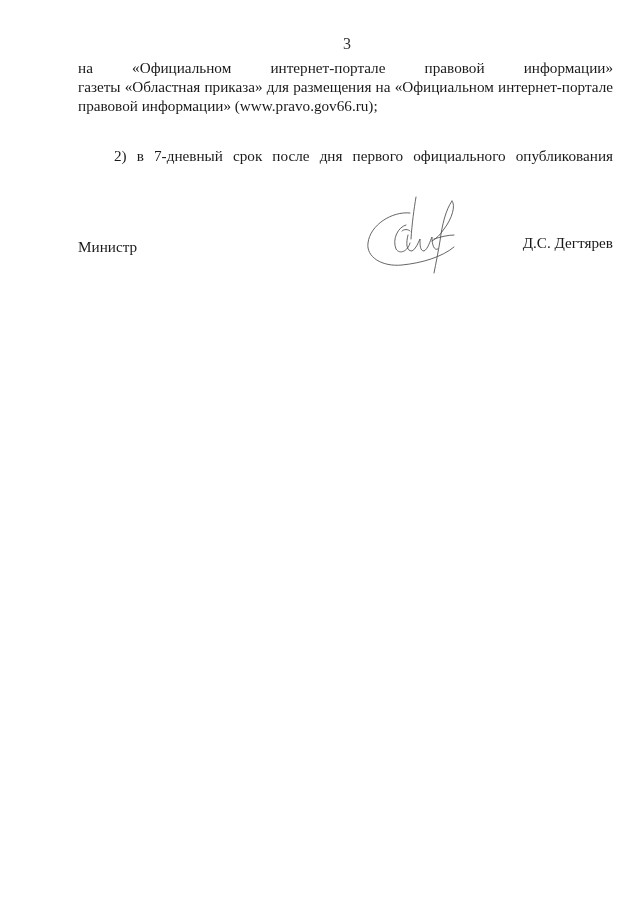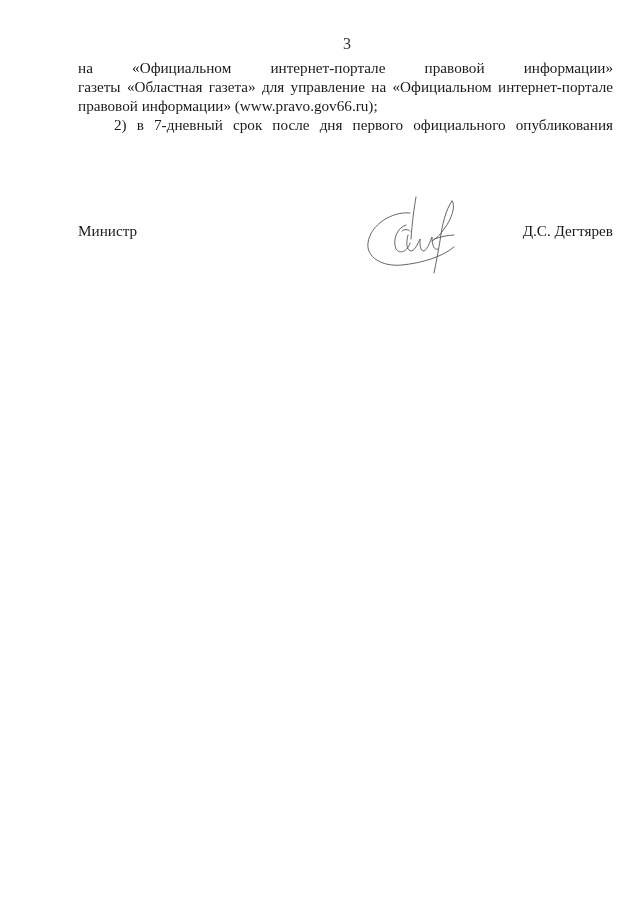--- a/index.html
+++ b/index.html
@@ -38,55 +38,56 @@
       height: 19px;
     }
     .justify {
       text-align: justify;
       text-align-last: justify;
       white-space: normal;
       overflow: hidden;
     }
     .indent {
       padding-left: 36px;
+      margin-top: 31px;
     }
     .sig-block {
       position: absolute;
       top: 222px;
       left: 78px;
       width: 535px;
       height: 20px;
       font-size: 15.2px;
     }
     .sig-title {
       position: absolute;
       left: 0;
-      top: 0;
+      top: 16px;
     }
     .sig-name {
       position: absolute;
       right: 0;
-      top: 0;
+      top: 12px;
     }
     .signature {
       position: absolute;
       left: 362px;
       top: 195px;
       width: 110px;
       height: 80px;
     }
   </style>
 </head>
 <body>
 
 <div class="page-number">3</div>
 
 <div class="body-text">
   <span class="line justify">на «Официальном интернет-портале правовой информации» (www.pravo.gov66.ru)</span>
-  <span class="line justify">газеты «Областная газета» для управление на «Официальном интернет-портале</span>
+  <span class="line justify">газеты «Областная приказа» для размещения на «Официальном интернет-портале</span>
   <span class="line">правовой информации» (www.pravo.gov66.ru);</span>
   <span class="line justify indent">2) в 7-дневный срок после дня первого официального опубликования</span>
 </div>
 
 <div class="sig-block">
   <span class="sig-title">Министр</span>
   <span class="sig-name">Д.С. Дегтярев</span>
 </div>
 
 <svg class="signature" viewBox="0 0 110 80" xmlns="http://www.w3.org/2000/svg">

